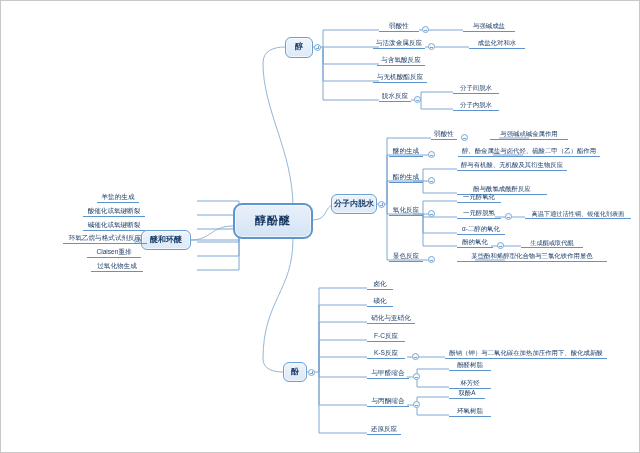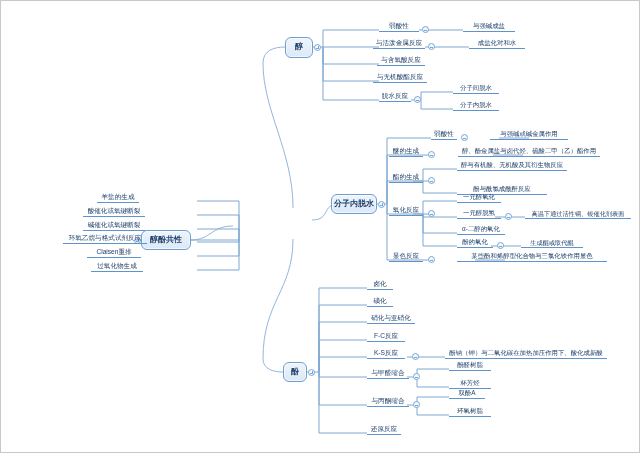--- a/index.html
+++ b/index.html
@@ -126,20 +126,23 @@
       <path d="M406,356 L416,356 L416,356 L444,356"></path>
 
       <path d="M406,376 L416,376 L416,368 L448,368"></path>
       <path d="M416,376 L416,386 L448,386"></path>
 
       <path d="M406,404 L416,404 L416,396 L448,396"></path>
       <path d="M416,404 L416,414 L448,414"></path>
     </g>
   </svg>
 
+  <div class="node boxnode root" style="left:232px;top:202px;width:80px;height:36px;">
+    <span>醇酚醚</span>
+  </div>
 
   <div class="node boxnode lvl1" style="left:284px;top:36px;width:28px;height:21px;">
     <span>醇</span>
   </div>
   <div class="dot plus" style="left:313px;top:43px;"></div>
 
   <div class="node uline l2" style="left:378px;top:21px;width:40px;height:10px;">
     <span>弱酸性</span>
   </div>
   <div class="dot" style="left:421px;top:25px;"></div>
@@ -232,21 +235,21 @@
 
   <div class="node uline l2" style="left:388px;top:251px;width:34px;height:10px;">
     <span>显色反应</span>
   </div>
   <div class="dot" style="left:427px;top:255px;"></div>
   <div class="node uline l3" style="left:456px;top:251px;width:150px;height:10px;">
     <span>某些酚和烯醇型化合物与三氯化铁作用显色</span>
   </div>
 
   <div class="node boxnode lvl1" style="left:140px;top:229px;width:50px;height:20px;">
-    <span>醇酚共性</span>
+    <span>醚和环醚</span>
   </div>
   <div class="dot plus" style="left:133px;top:236px;"></div>
 
   <div class="node uline l2" style="left:96px;top:192px;width:42px;height:10px;">
     <span>羊盐的生成</span>
   </div>
   <div class="node uline l2" style="left:82px;top:206px;width:62px;height:10px;">
     <span>酸催化或氧键断裂</span>
   </div>
   <div class="node uline l2" style="left:82px;top:220px;width:62px;height:10px;">

